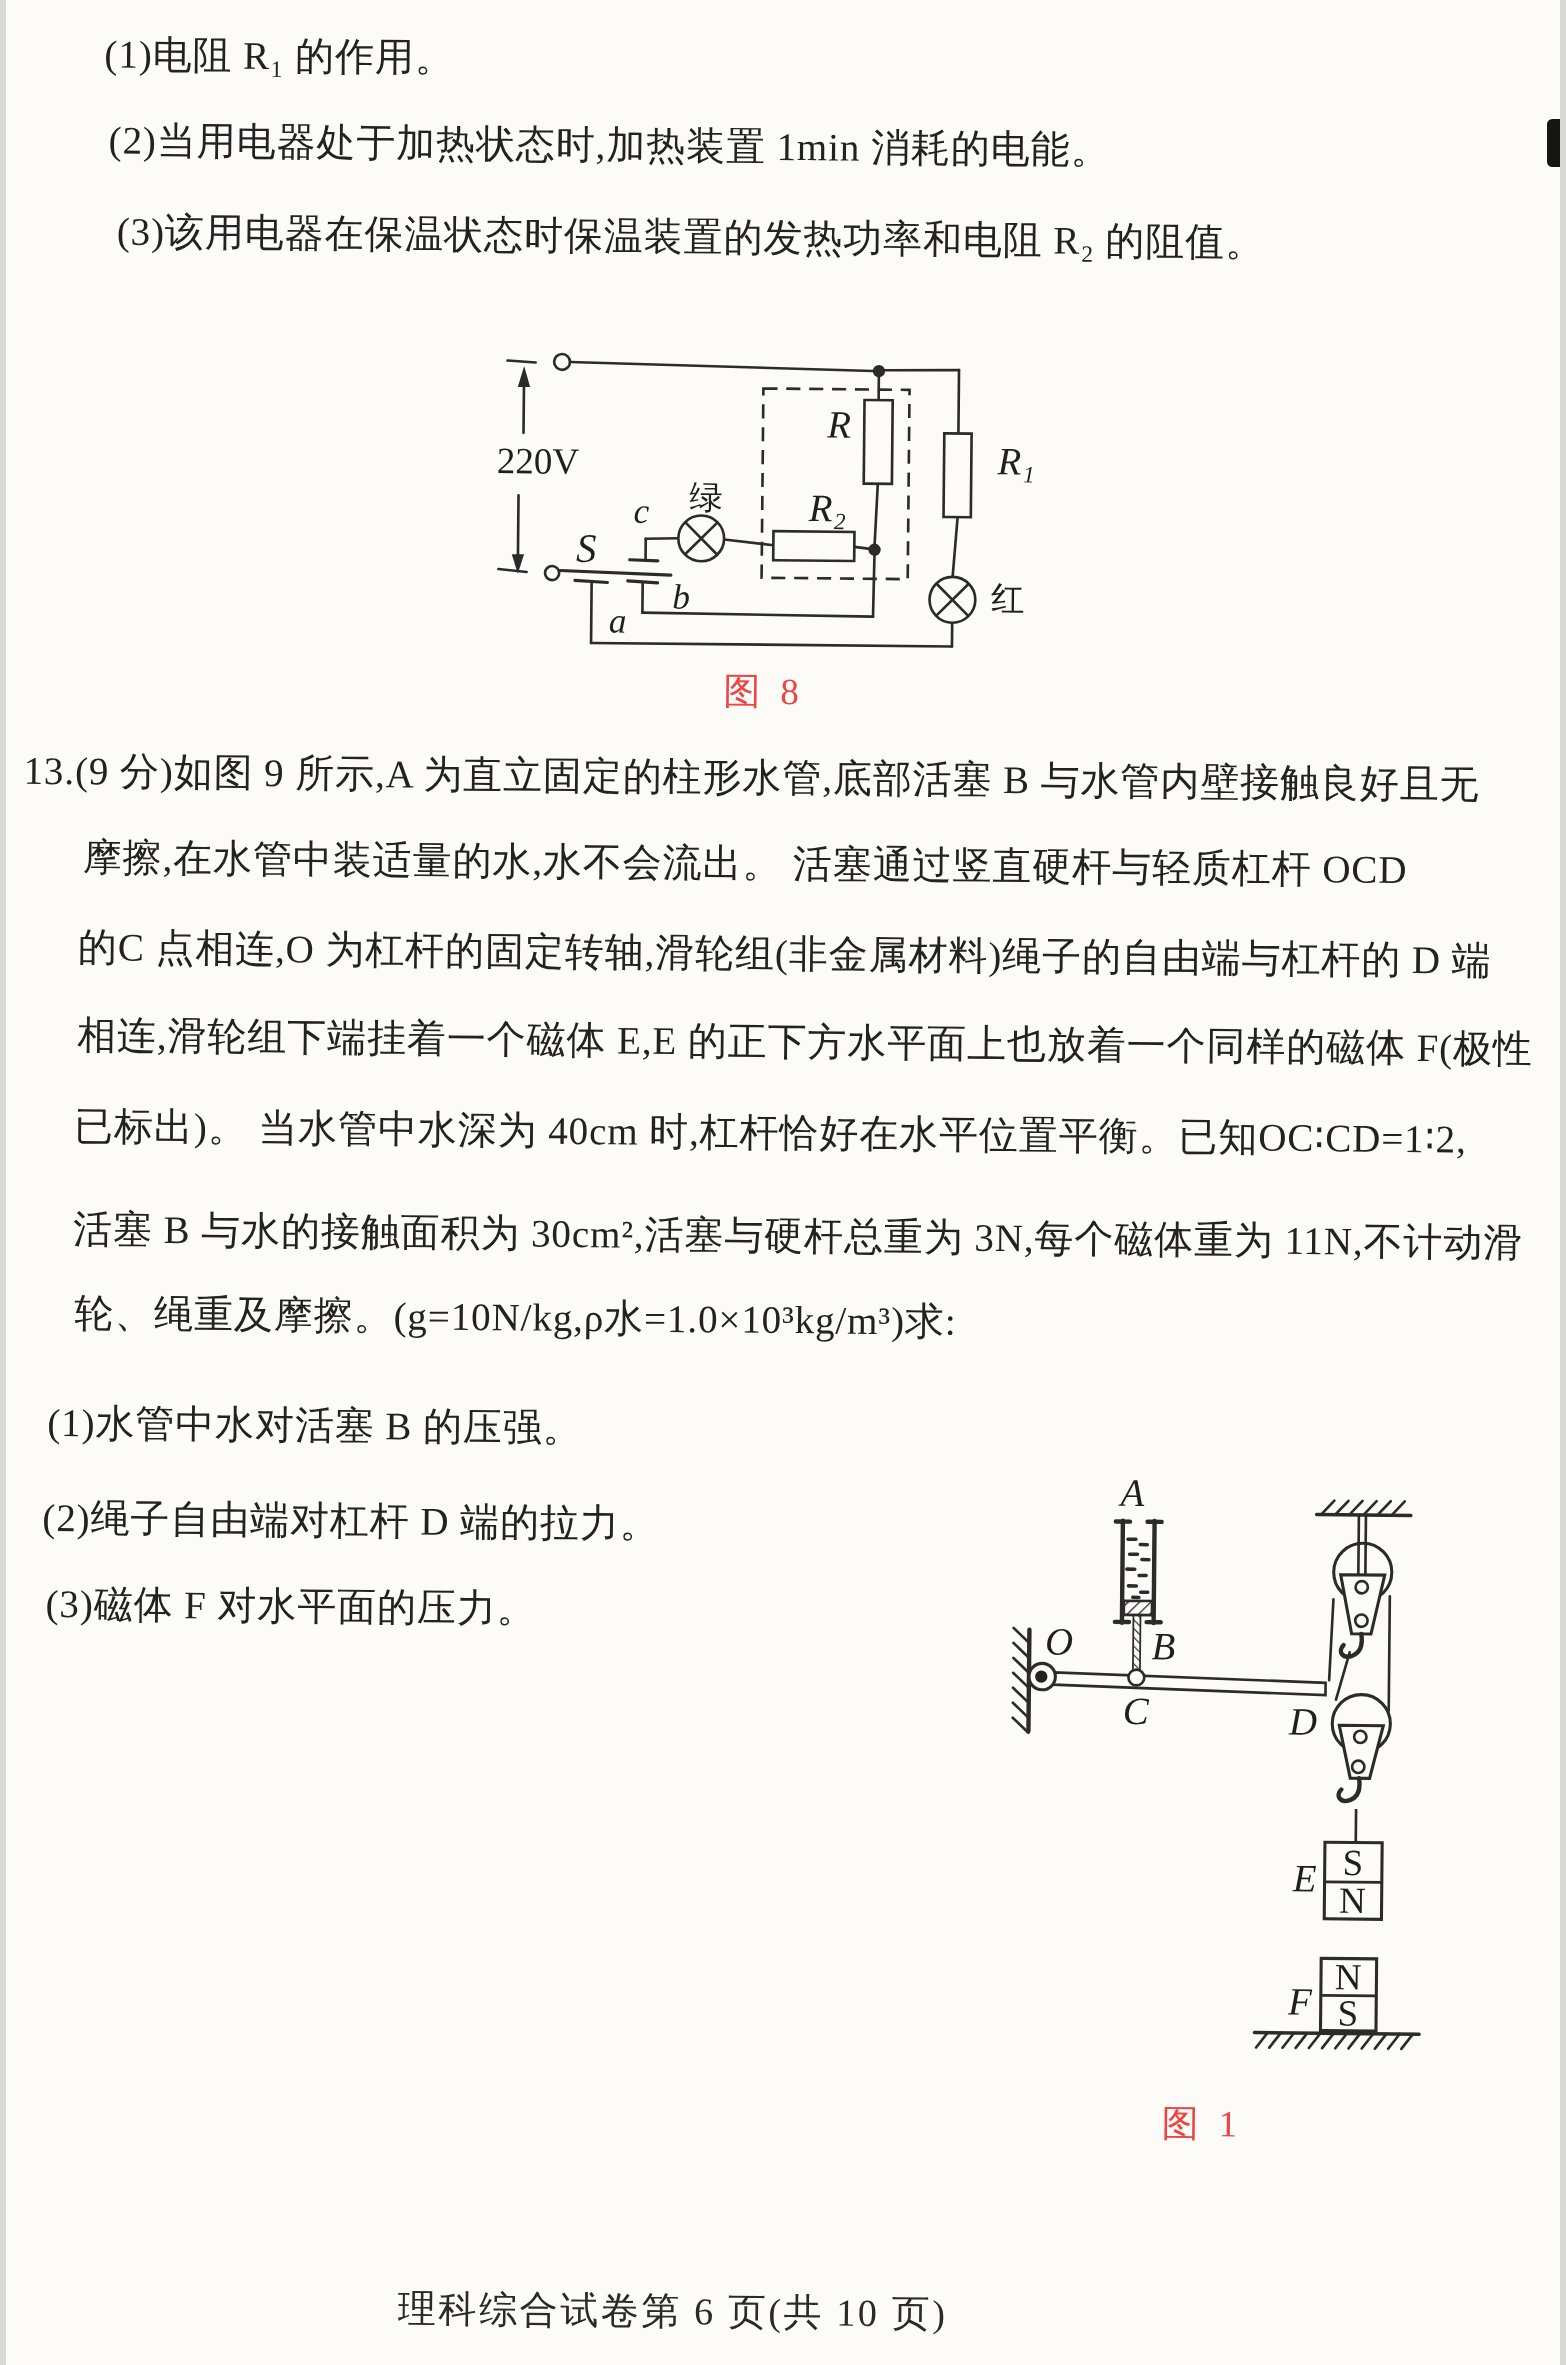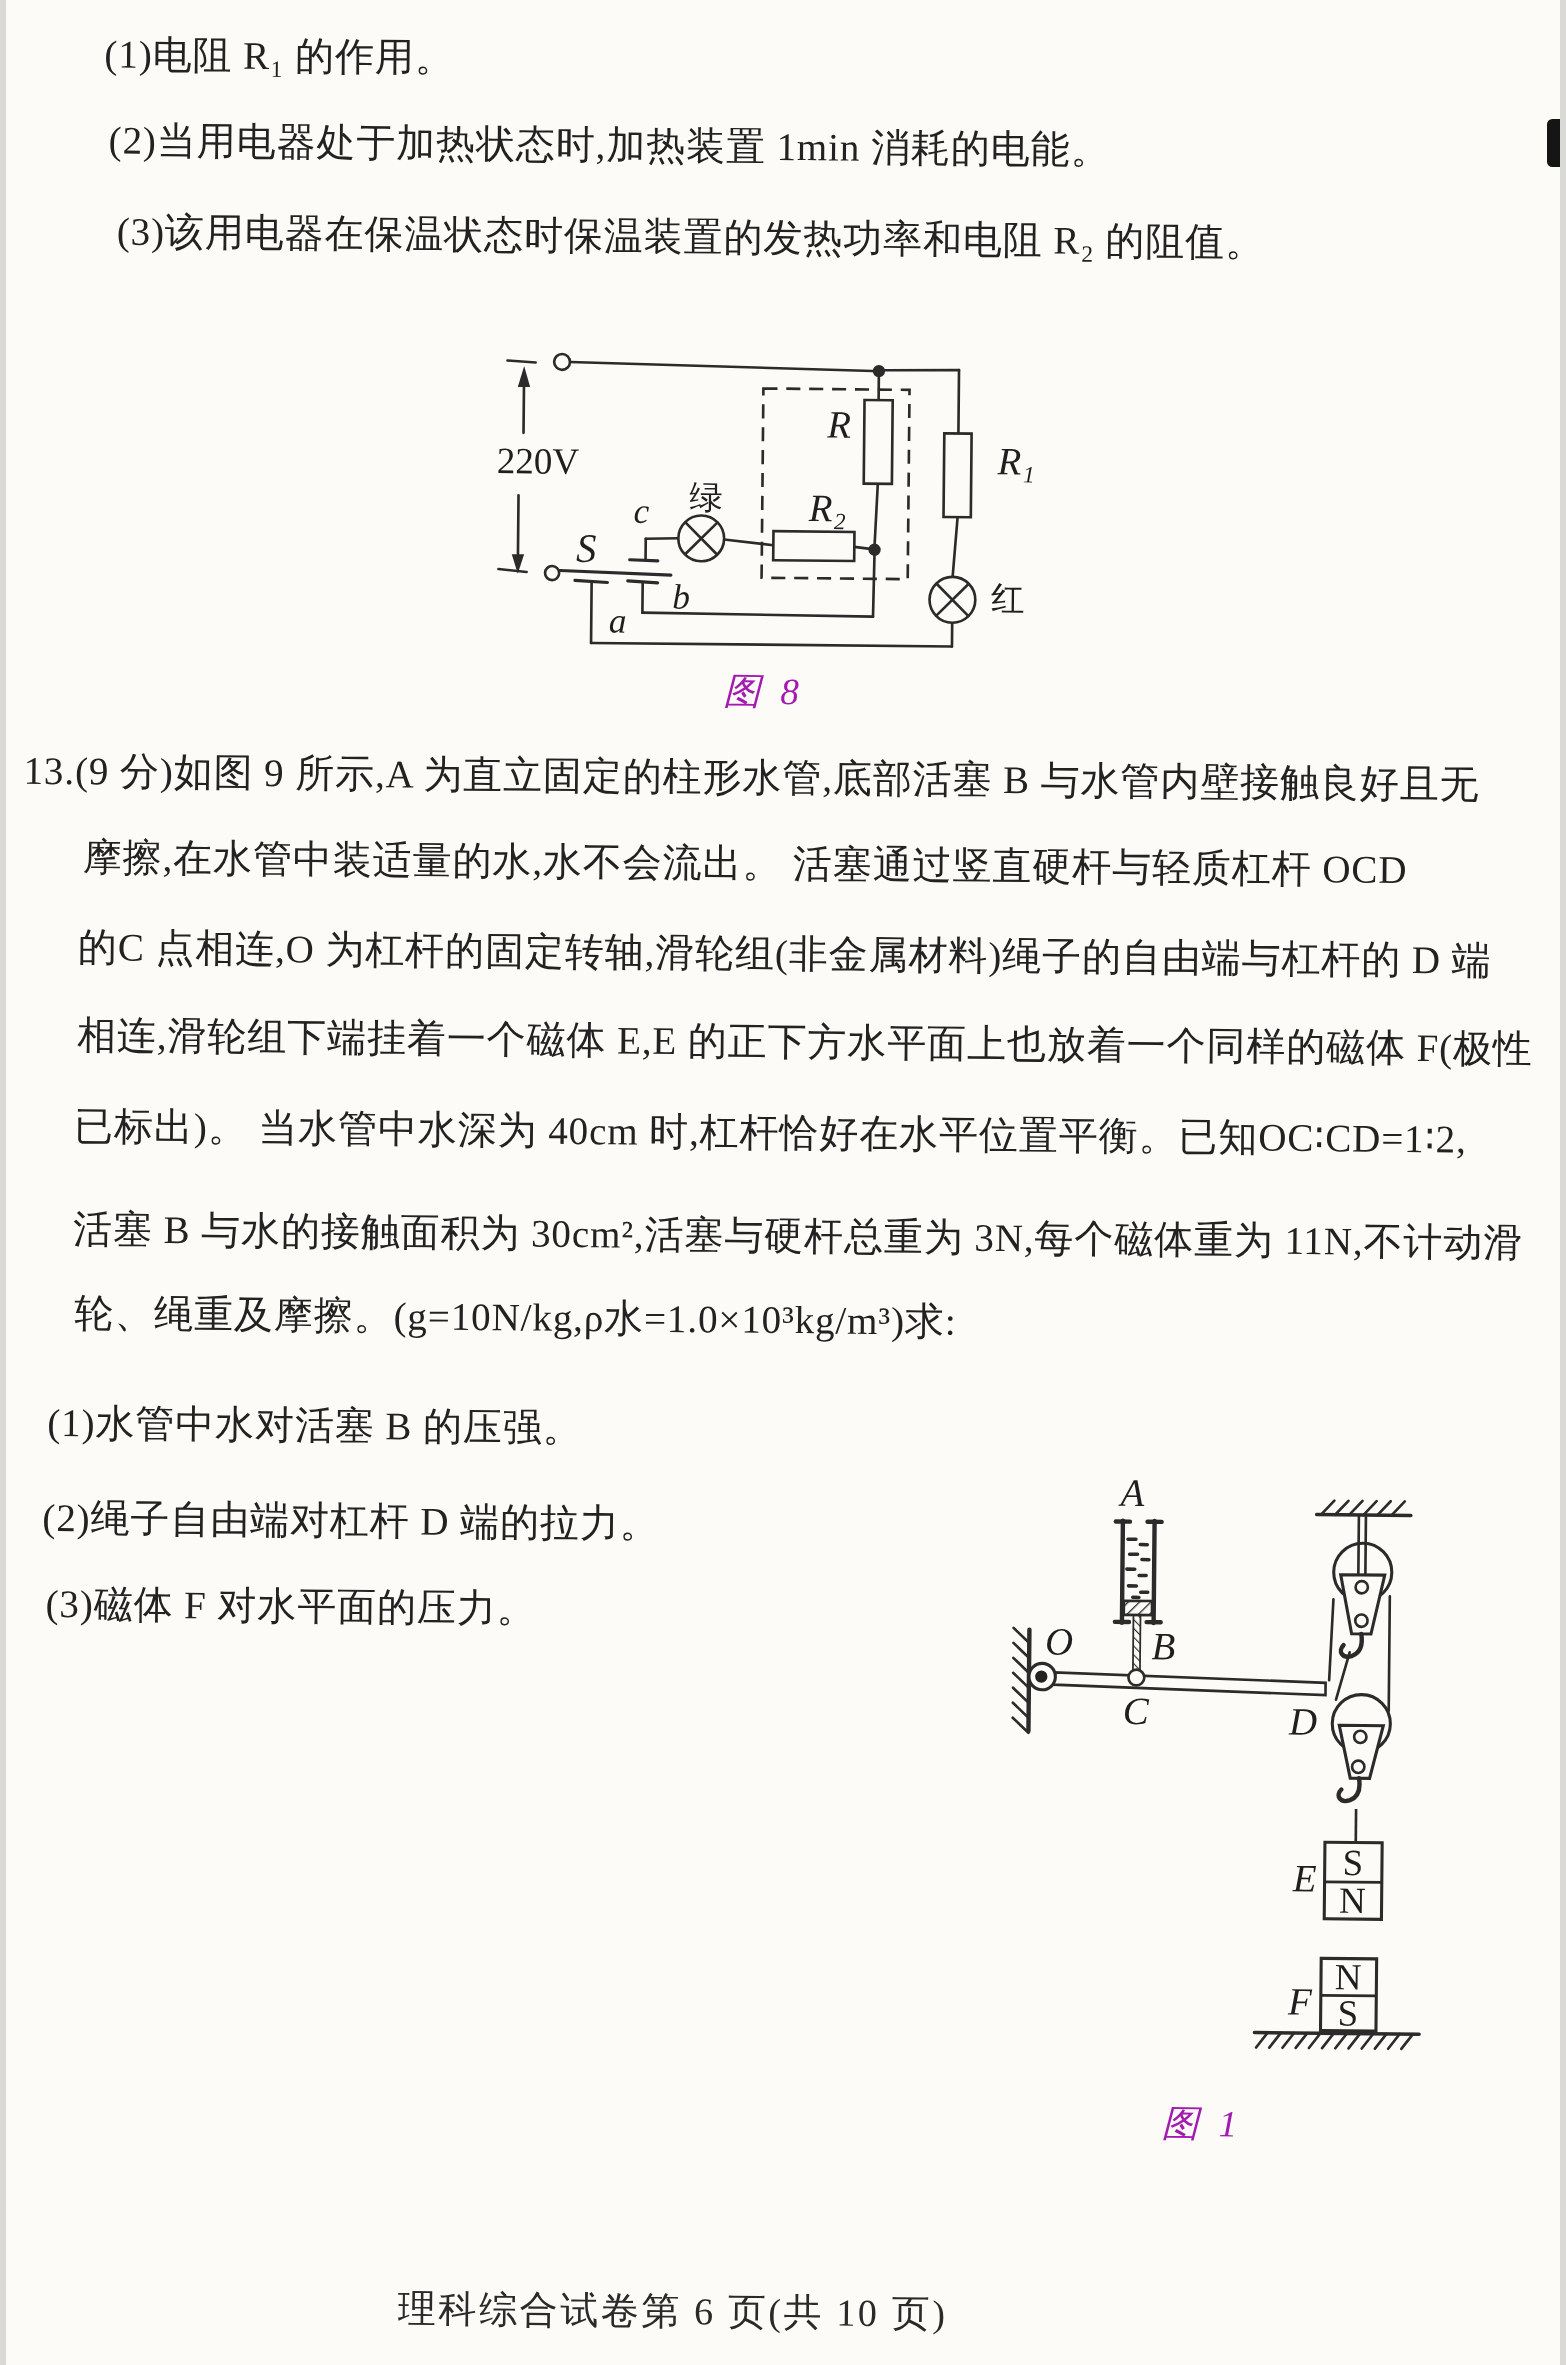--- a/index.html
+++ b/index.html
@@ -14,21 +14,21 @@
   }
   .rot{position:absolute;left:0;top:0;width:1566px;height:2366px;
        transform:rotate(0.55deg);transform-origin:53px 0;}
   .tline{
     position:absolute;white-space:nowrap;
     font-size:39px;letter-spacing:0.9px;line-height:1.1;
     color:#222;
   }
   .cap{
     position:absolute;white-space:nowrap;
-    font-size:37px;letter-spacing:5.3px;color:#a21caf;font-style:italic;
+    font-size:37px;letter-spacing:5.3px;color:#ef4444;
   }
   .footer{
     position:absolute;white-space:nowrap;
     font-size:38px;letter-spacing:2.6px;color:#2a2a2a;
   }
   svg{position:absolute;overflow:visible;}
   svg text{font-family:"Liberation Serif","DejaVu Serif",serif;fill:#1f1f1f;}
   .artifact{
     position:absolute;right:0;top:119px;width:13.2px;height:48px;
     background:#151515;border-radius:5.3px 0 0 5.3px;

